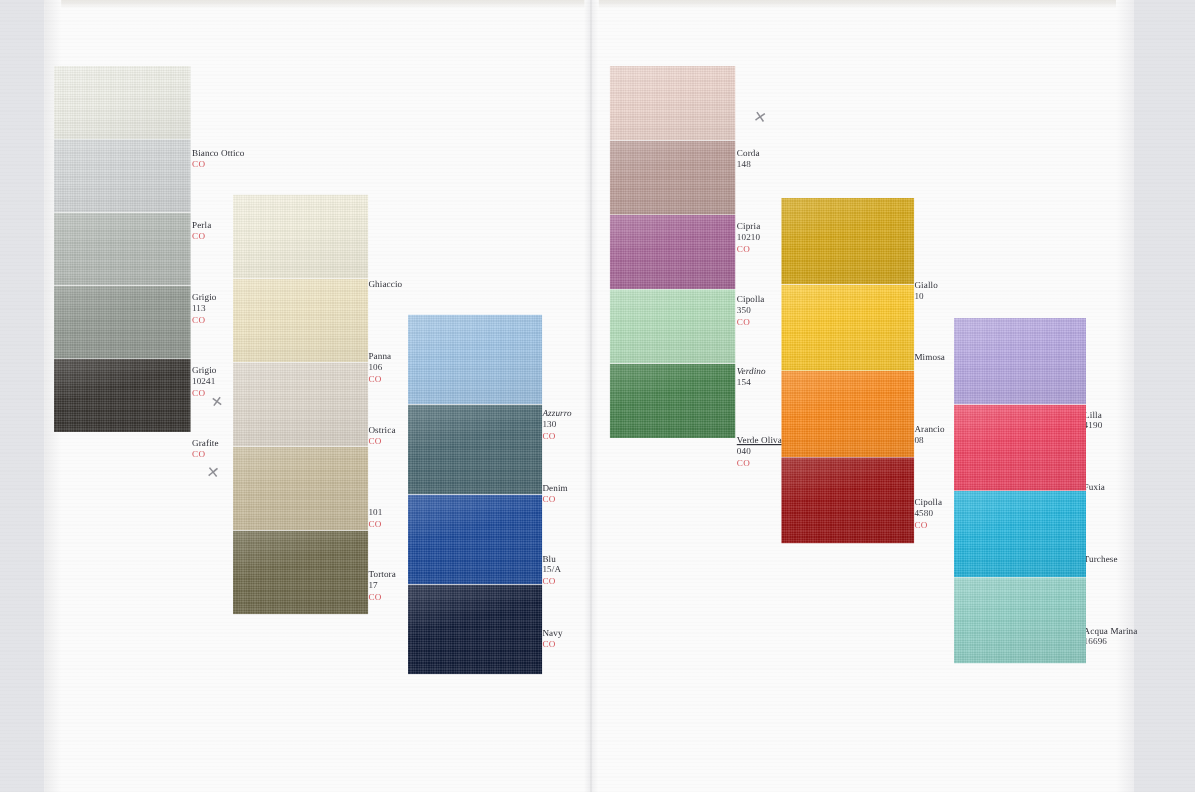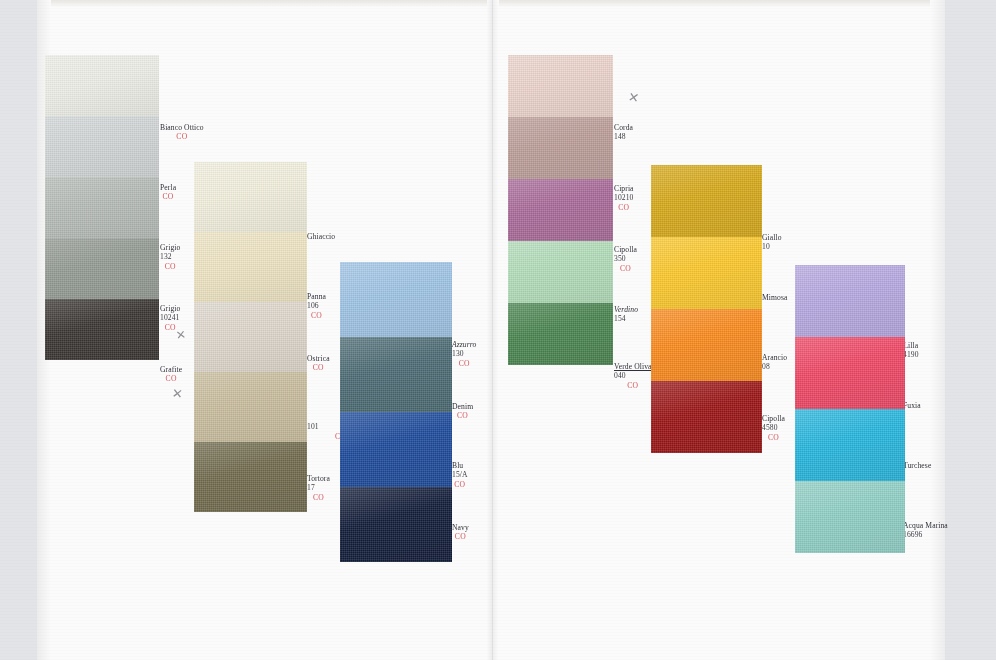--- a/index.html
+++ b/index.html
@@ -77,21 +77,21 @@
   .label{
     position:absolute;
     font-family:"Liberation Serif", serif;
     font-size:7.6px;
     line-height:9.4px;
     color:#2f3038;
     letter-spacing:.1px;
     white-space:nowrap;
   }
   .label .code{display:block;color:#3a3b43;}
-  .label .co{display:block;color:#d4555b;letter-spacing:.3px;text-align:center;}
+  .label .co{display:block;color:#d4555b;letter-spacing:.3px;}
 
   
   .pencil{position:absolute;color:#8e8e94;font-size:11px;font-family:"Liberation Serif",serif;}
   .grain{
     position:absolute;inset:0;pointer-events:none;
     background-image:
       repeating-linear-gradient(0deg, rgba(0,0,0,.012) 0 1px, rgba(255,255,255,0) 1px 3px);
   }
 </style>
 </head>
@@ -109,21 +109,21 @@
       <div class="label" style="left: 160px; top: 123px;">
         <span style="display: block;">Bianco Ottico</span>
         <span class="co">CO</span>
       </div>
       <div class="label" style="left: 160px; top: 183px;">
         <span style="display: block;">Perla</span>
         <span class="co">CO</span>
       </div>
       <div class="label" style="left: 160px; top: 243px;">
         <span style="display: block;">Grigio</span>
-        <span class="code">132</span>
+        <span class="code">113</span>
         <span class="co">CO</span>
       </div>
       <div class="label" style="left: 160px; top: 304px;">
         <span style="display: block;">Grigio</span>
         <span class="code">10241</span>
         <span class="co">CO</span>
       </div>
       <div class="label" style="left: 160px; top: 365px;">
         <span style="display: block;">Grafite</span>
         <span class="co">CO</span>

